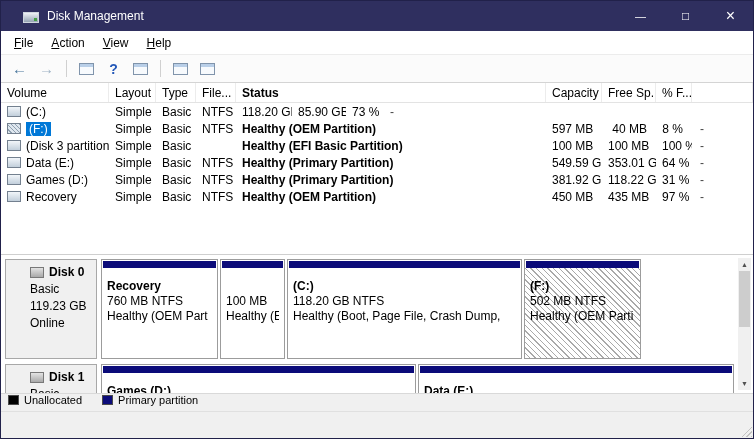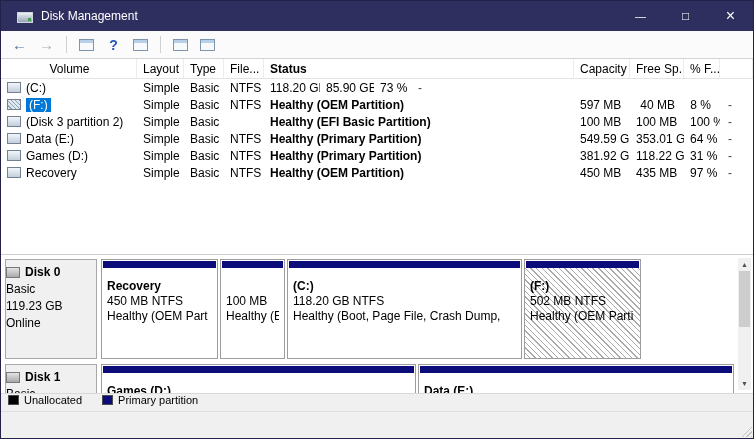--- a/index.html
+++ b/index.html
@@ -2,21 +2,21 @@
 <html style="--titlebar: #2f2f5f; --strip: #0b0b79; --selection: #0078d7;"><head>
 <meta charset="utf-8">
 <style>
   html,body{margin:0;padding:0;}
   body{width:754px;height:439px;overflow:hidden;background:#fff;color:#000;
        font-family:"Liberation Sans","DejaVu Sans",sans-serif;font-size:12px;}
   *{box-sizing:border-box;}
   .window{width:754px;height:439px;display:flex;flex-direction:column;border:1px solid #21214a;background:#fff;}
 
   
-  .titlebar{flex:0 0 30px;background:var(--titlebar,#2f2f5f);display:flex;align-items:center;padding-left:16px;color:#fff;}
+  .titlebar{flex:0 0 30px;background:var(--titlebar,#2f2f5f);display:flex;align-items:center;padding-left:22px;color:#fff;}
   .app-icon{width:16px;height:13px;position:relative;margin-right:8px;flex:0 0 auto;}
   .app-icon .base{position:absolute;left:0;top:2px;right:0;bottom:0;background:linear-gradient(#eef1f5,#94a3b3);border:1px solid #cfd6de;}
   .app-icon .led{position:absolute;right:2px;bottom:2px;width:3px;height:3px;background:#45a045;}
   .window-title{font-size:12px;}
   .caption-buttons{margin-left:auto;display:flex;height:30px;}
   .caption-btn{width:45px;height:30px;display:flex;align-items:center;justify-content:center;font-size:11px;color:#fff;}
   .caption-btn.max{font-size:12px;}
   .caption-btn.close{font-size:16px;}
 
   
@@ -33,32 +33,32 @@
   .win-ico{display:inline-block;width:15px;height:12px;border:1px solid #8094ab;background:linear-gradient(#b9cfe8 0 3px,#f7fafd 3px);}
   .help-q{color:#2458b8;font-weight:bold;font-size:14px;line-height:1;}
 
   
   .listview{flex:1 1 auto;background:#fff;border-bottom:1px solid #cfcfcf;overflow:hidden;}
   .lv-header{display:flex;height:20px;border-bottom:1px solid #e3e3e3;background:#fff;}
   .hcell{padding:3px 4px 0 6px;border-right:1px solid #ececec;white-space:nowrap;overflow:hidden;}
   .lv-row{display:flex;height:17px;align-items:center;}
   .cell{padding:0 4px 0 6px;white-space:nowrap;overflow:hidden;}
   .num{text-align:right;padding-right:9px;}
-  .w-vol{width:136px;text-align:center;}.w-layout{width:47px;}.w-type{width:40px;}.w-fs{width:40px;}
+  .w-vol{width:108px;}.w-layout{width:47px;}.w-type{width:40px;}.w-fs{width:40px;}
   .w-status{width:310px;font-weight:bold;}.w-cap{width:56px;text-align:right;}.w-free{width:54px;}.w-pct{width:36px;}
   .w-extra{flex:1;padding-left:8px;color:#444;}
   .vol{display:flex;align-items:center;gap:5px;}
   .vol-icon{flex:0 0 auto;width:14px;height:11px;border:1px solid #73808f;background:linear-gradient(#f2f6fa,#c2cfdb);}
   .vol-icon.hatched{background:repeating-linear-gradient(45deg,#dfe7ef 0 2px,#8fa0b0 2px 3px);}
   .sel-label{background:var(--selection,#0078d7);color:#fff;padding:0 3px;}
 
   
   .graphical{flex:0 0 138px;position:relative;background:#fff;padding:4px 18px 0 4px;overflow:hidden;}
   .disk-row{display:flex;margin-bottom:5px;height:100px;}
-  .dlabel{flex:0 0 92px;background:#f0f0f0;border:1px solid #a8a8a8;padding:5px 6px 0 0;margin-right:4px;}
+  .dlabel{flex:0 0 92px;background:#f0f0f0;border:1px solid #a8a8a8;padding:5px 6px 0 24px;margin-right:4px;}
   .dname{font-weight:bold;display:flex;align-items:center;gap:5px;}
   .disk-ico{flex:0 0 auto;width:14px;height:11px;background:linear-gradient(#e3e3e3,#a9a9a9);border:1px solid #787878;}
   .dline{margin-top:3px;}
   .parts{display:flex;gap:2px;flex:1;}
   .part{border:1px solid #9c9c9c;background:#fff;overflow:hidden;display:flex;flex-direction:column;}
   .part .strip{flex:0 0 7px;background:var(--strip,#0b0b79);margin:1px 1px 0 1px;}
   .pbody{flex:1;padding:11px 5px 0 5px;line-height:15px;}
   .pline{white-space:nowrap;overflow:hidden;}
   .pline.t{font-weight:bold;min-height:15px;}
   .part.selected .pbody{background:repeating-linear-gradient(45deg,#ffffff 0 3px,#a9a9a9 3px 4px);}
@@ -88,20 +88,26 @@
         <span class="led"></span>
       </span>
     <span class="window-title">Disk Management</span>
     <div class="caption-buttons">
       <div class="caption-btn">—</div>
       <div class="caption-btn max">□</div>
       <div class="caption-btn close">×</div>
     </div>
   </div>
 
+  <div class="menubar">
+    <div class="menu-item"><u>F</u>ile</div>
+    <div class="menu-item"><u>A</u>ction</div>
+    <div class="menu-item"><u>V</u>iew</div>
+    <div class="menu-item"><u>H</u>elp</div>
+  </div>
 
   <div class="toolbar">
     <div class="tb-btn">
         <span class="arrow back">←</span>
       </div>
     <div class="tb-btn">
         <span class="arrow fwd">→</span>
       </div>
     <div class="tb-sep"></div>
     <div class="tb-btn">
@@ -235,21 +241,21 @@
         </div>
         <div class="dline">Basic</div>
         <div class="dline">119.23 GB</div>
         <div class="dline">Online</div>
       </div>
       <div class="parts">
         <div class="part" style="width:117px;">
           <div class="strip"></div>
           <div class="pbody">
             <div class="pline t">Recovery</div>
-            <div class="pline">450 MB NTFS</div>
+            <div class="pline">760 MB NTFS</div>
             <div class="pline">Healthy (OEM Part</div>
           </div>
         </div>
         <div class="part" style="width:65px;">
           <div class="strip"></div>
           <div class="pbody">
             <div class="pline t"></div>
             <div class="pline">100 MB</div>
             <div class="pline">Healthy (EFI S</div>
           </div>

